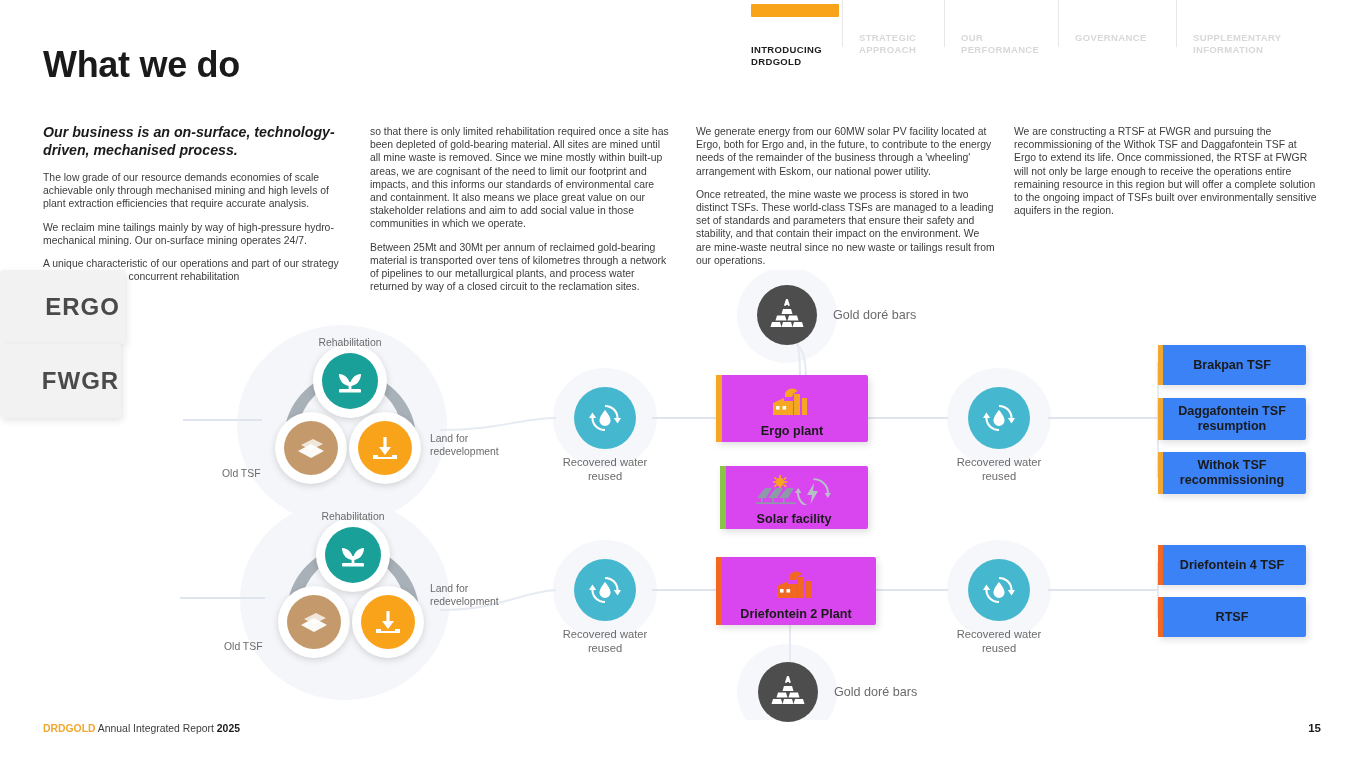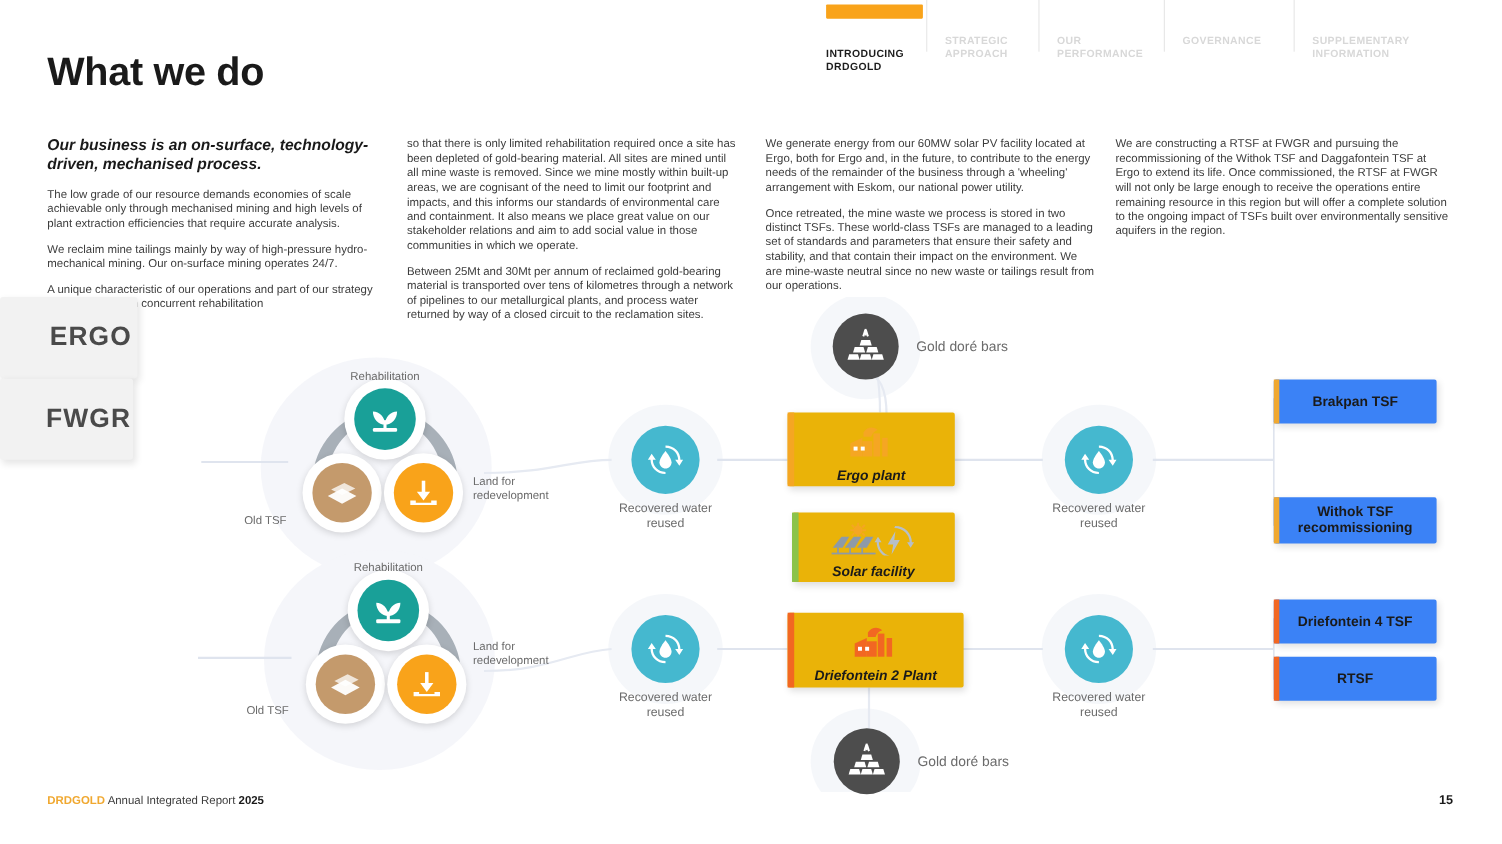--- a/index.html
+++ b/index.html
@@ -92,27 +92,26 @@
 
   .lbl {
     position: absolute;
     font-size: 10.4px; color: #6b6b6b; line-height: 13px;
   }
   .lbl.c { text-align: center; }
 
   
   .plantbox {
     position: absolute;
-    background: #eab308;
+    background: #d946ef;
     border-radius: 2px;
     box-shadow: 2px 3px 7px rgba(0,0,0,0.13);
     display: flex; flex-direction: column;
     align-items: center; justify-content: center;
     padding-top: 6px;
-    font-style: italic;
   }
   .plantbox .accent {
     position: absolute; left: 0; top: 0; bottom: 0; width: 6px;
   }
   .plantbox .plabel {
     font-size: 12.6px; font-weight: bold; color: #1a1a1a;
     margin-top: 3px;
   }
 
   
@@ -390,20 +389,24 @@
           <path d="M20 12 C20 12 25.5 18.5 25.5 22.3 C25.5 25.4 23 28 20 28 C17 28 14.5 25.4 14.5 22.3 C14.5 18.5 20 12 20 12 Z" fill="#fff"></path>
         </svg>
       </div>
       <div class="wlabel">Recovered water reused</div>
     </div>
 
     <div class="tsf" style="left:1158px; top:75px; width:148px; height:40px;">
       <div class="accent" style="background:#f0a830;"></div>
       <span>Brakpan TSF</span>
     </div>
+    <div class="tsf" style="left:1158px; top:128px; width:148px; height:42px;">
+      <div class="accent" style="background:#f0a830;"></div>
+      <span>Daggafontein TSF resumption</span>
+    </div>
     <div class="tsf" style="left:1158px; top:182px; width:148px; height:42px;">
       <div class="accent" style="background:#f0a830;"></div>
       <span>Withok TSF recommissioning</span>
     </div>
 
     <div class="srcbox" style="left:59px; top:291px; width:121px; height:74px;">
       <span>FWGR</span>
     </div>
 
     <div class="cycle" style="left:258px; top:234px; width:190px; height:190px;">

